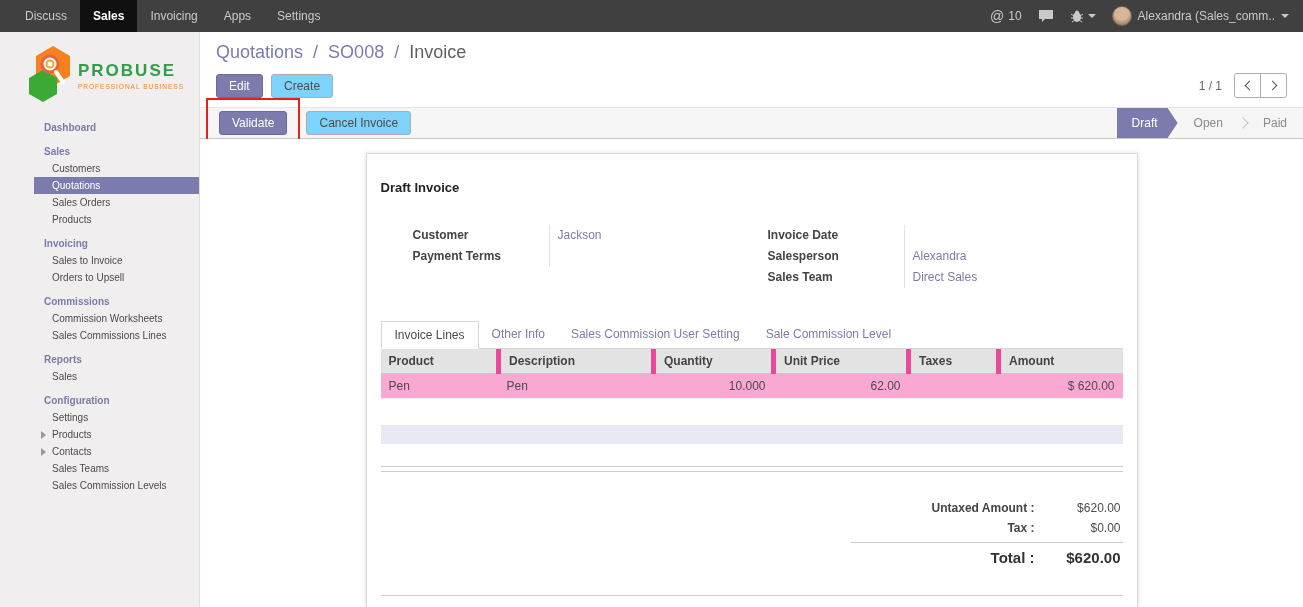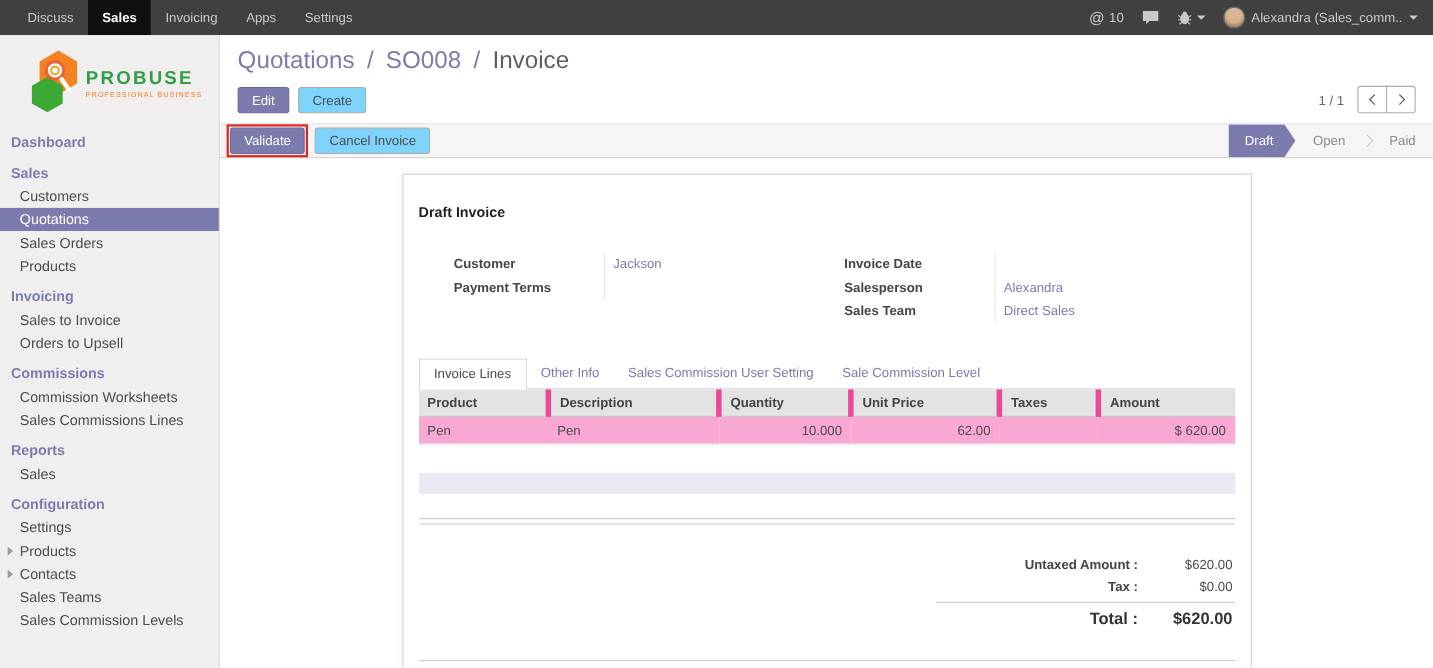--- a/index.html
+++ b/index.html
@@ -20,31 +20,31 @@
   .caret-down { width:0; height:0; border-left:4px solid transparent; border-right:4px solid transparent; border-top:4px solid #c9c9c9; }
 
   
   .body-row { flex:1; display:flex; min-height:0; }
 
   
   .sidebar { width:200px; flex:0 0 200px; background:#f0eeee; border-right:1px solid #dcdcdc; overflow:hidden; }
   .logo { padding:12px 6px 8px 28px; display:flex; align-items:center; gap:6px; cursor:pointer; }
   .logo-text-title { color:#2f9e44; font-weight:bold; font-size:17px; letter-spacing:2px; }
   .logo-text-sub { color:#f58220; font-size:6.5px; letter-spacing:1px; margin-top:2px; }
-  .sidenav { padding-top:4px; font-size:13px; }
+  .sidenav { padding-top:4px; font-size:10px;padding-left:34px; }
   .nav-header { color:#7c7bad; font-weight:bold; padding:3px 8px 3px 10px; margin-top:7px; cursor:pointer; }
   .nav-header.first { margin-top:0; }
   .nav-item { padding:3px 8px 3px 18px; cursor:pointer; position:relative; color:#4c4c4c; }
   .nav-item.selected { background:#7c7bad; color:#fff; }
   .expand-arrow { position:absolute; left:7px; top:50%; transform:translateY(-50%); width:0; height:0; border-top:4px solid transparent; border-bottom:4px solid transparent; border-left:5px solid #9a9a9a; }
 
   
   .main { flex:1; display:flex; flex-direction:column; min-width:0; background:#fff; }
   .control-panel { padding:10px 16px 0; }
-  .breadcrumb { font-size:22px; color:#7c7bad; margin-bottom:10px; }
+  .breadcrumb { font-size:18px; color:#7c7bad; margin-bottom:10px; }
   .bc-link { cursor:pointer; }
   .bc-sep { margin:0 5px; }
   .bc-current { color:#5f5f5f; }
   .cp-row { position:relative; display:flex; align-items:center; padding-bottom:9px; }
   .btn { font-family:inherit; font-size:12px; padding:4px 12px; background:#7dd3fc; border:1px solid #adadad; border-radius:3px; color:#4c4c4c; cursor:pointer; display:inline-flex; align-items:center; }
   .cp-left .btn + .btn, .cp-center .btn + .btn { margin-left:5px; }
   .btn-primary { background:#7c7bad; border-color:#6b699c; color:#fff; }
   .cp-center { position:absolute; left:50%; transform:translateX(-50%); display:flex; }
   .caret-down-dark { display:inline-block; margin-left:6px; width:0; height:0; border-left:3.5px solid transparent; border-right:3.5px solid transparent; border-top:4px solid #555; }
   .cp-right { margin-left:auto; display:flex; align-items:center; gap:12px; }
@@ -52,21 +52,21 @@
   .pager-group { display:flex; }
   .pager-btn { width:27px; height:25px; background:#fff; border:1px solid #adadad; display:flex; align-items:center; justify-content:center; cursor:pointer; }
   .pager-btn.prev { border-radius:3px 0 0 3px; }
   .pager-btn.next { border-radius:0 3px 3px 0; margin-left:-1px; }
   .chev { width:7px; height:7px; border-top:1px solid #555; border-right:1px solid #555; }
   .chev.left { transform:rotate(-135deg); margin-left:3px; }
   .chev.right { transform:rotate(45deg); margin-right:3px; }
 
   
   .statusbar { height:32px; flex:0 0 32px; background:#f6f5f5; border-top:1px solid #e5e5e5; border-bottom:1px solid #c9c9c9; display:flex; align-items:center; padding-left:6px; }
-  .annotation-box { border:2px solid #e0241b; padding:1px; margin-right:6px; display:inline-flex; }
+  .annotation-box { border:2px solid #e0241b; padding:11px; margin-right:6px; display:inline-flex; }
   .status-steps { margin-left:auto; display:flex; align-items:stretch; height:100%; }
   .step { display:flex; align-items:center; padding:0 16px; color:#8b8b8b; cursor:pointer; }
   .step.active { background:#7c7bad; color:#fff; padding:0 20px 0 15px; clip-path:polygon(0 0, calc(100% - 10px) 0, 100% 50%, calc(100% - 10px) 100%, 0 100%); }
   .step-sep { display:flex; align-items:center; width:8px; }
   .step-sep::before { content:""; width:7px; height:7px; border-top:1px solid #c6c6c6; border-right:1px solid #c6c6c6; transform:rotate(45deg); }
 
   
   .content-area { flex:1; min-height:0; overflow:hidden; padding-top:14px; background:#fff; }
   .sheet { width:772px; height:100%; margin:0 auto; background:#fff; border:1px solid #d8d8d8; border-bottom:none; box-shadow:0 0 5px rgba(0,0,0,.12); padding:26px 14px 0; }
   .sheet-title { font-weight:bold; font-size:13px; color:#222; margin-bottom:30px; }

